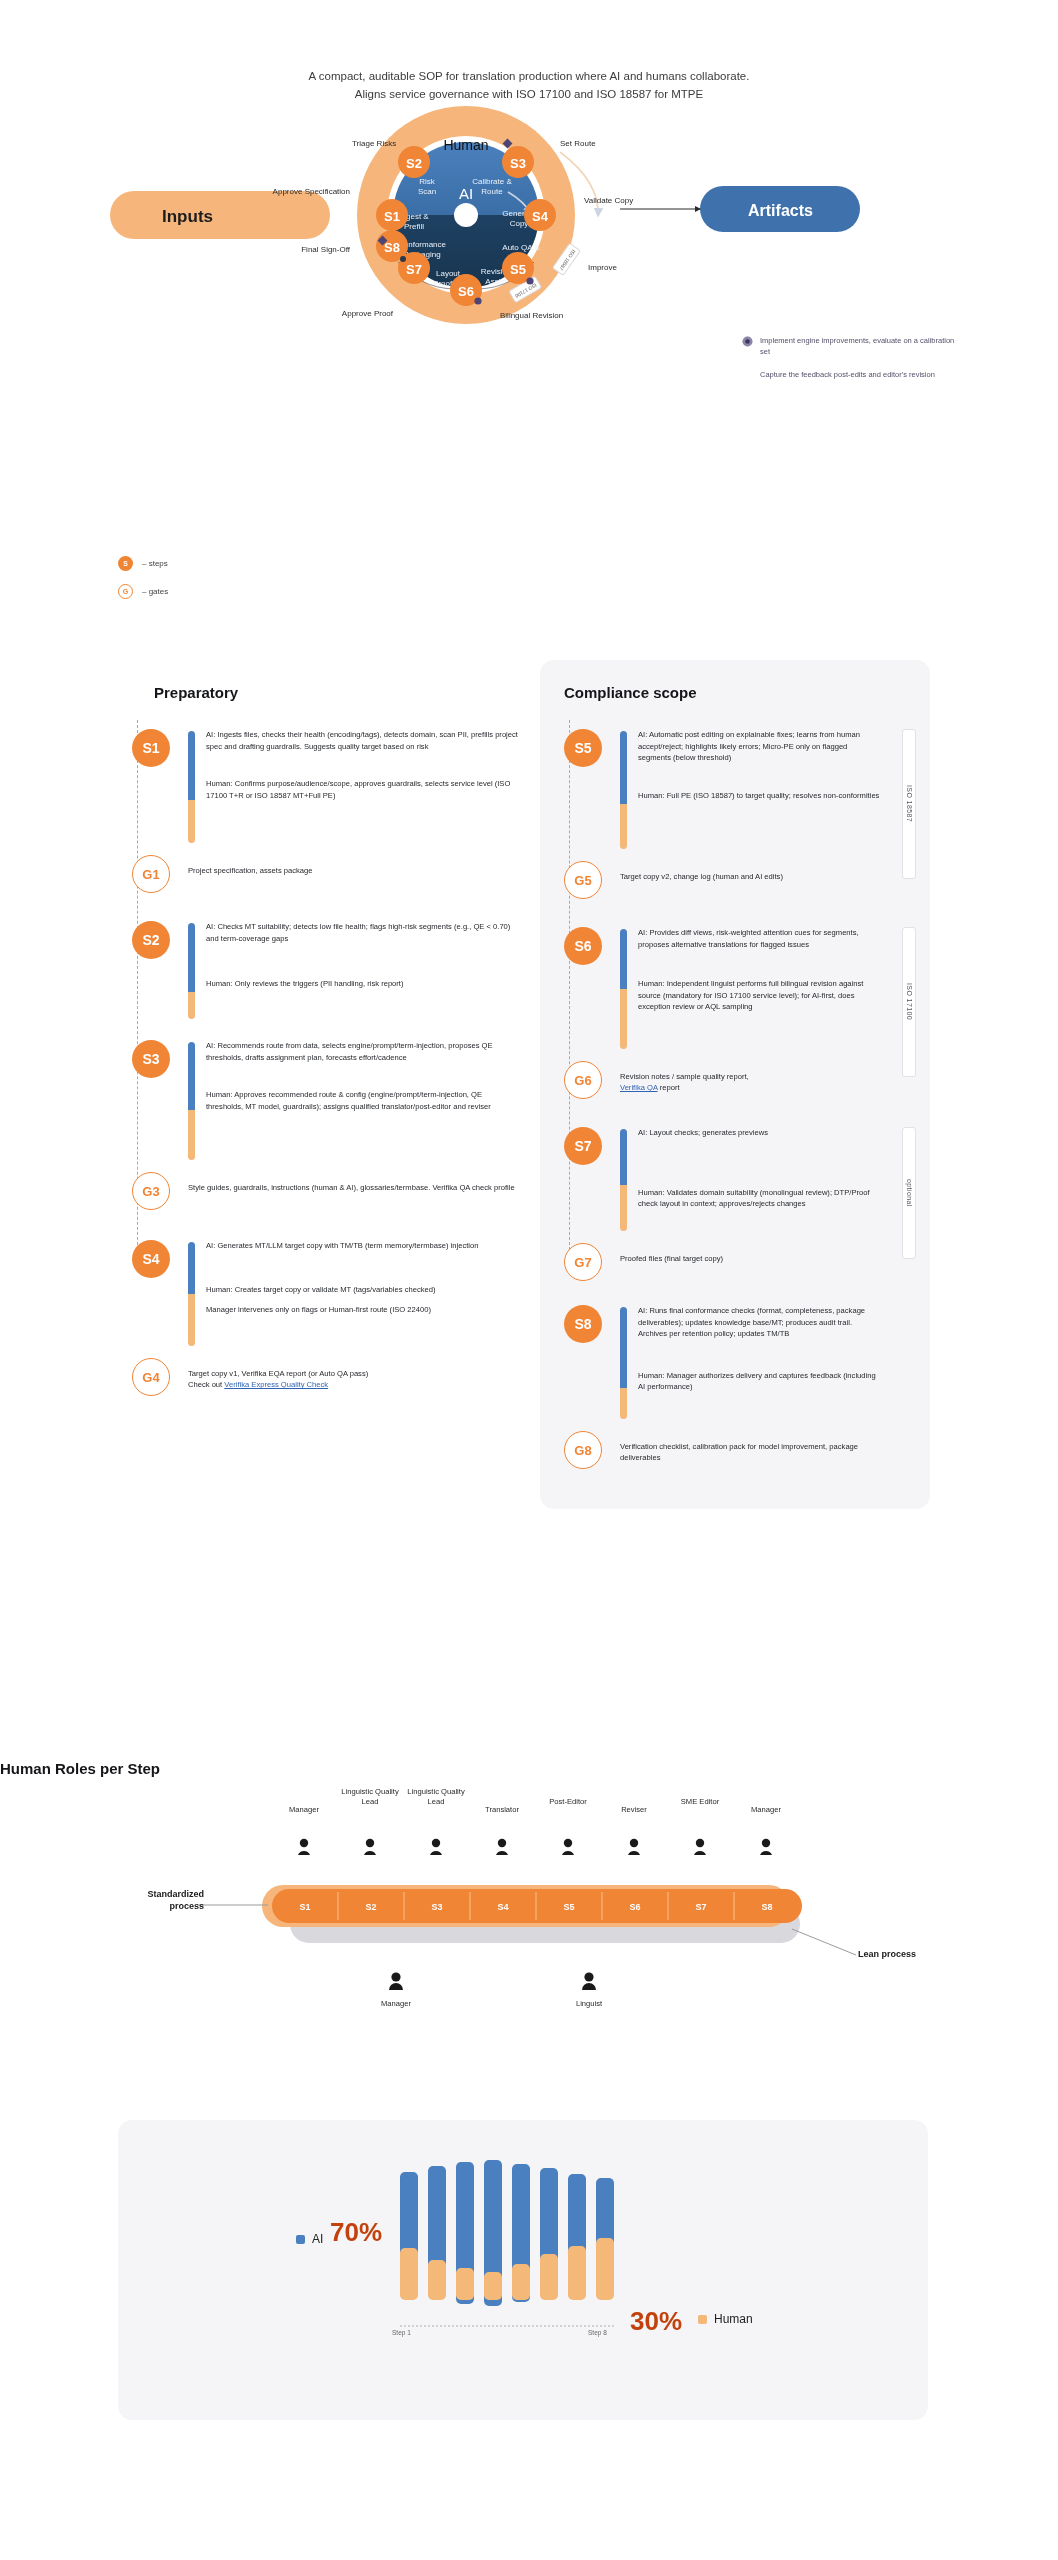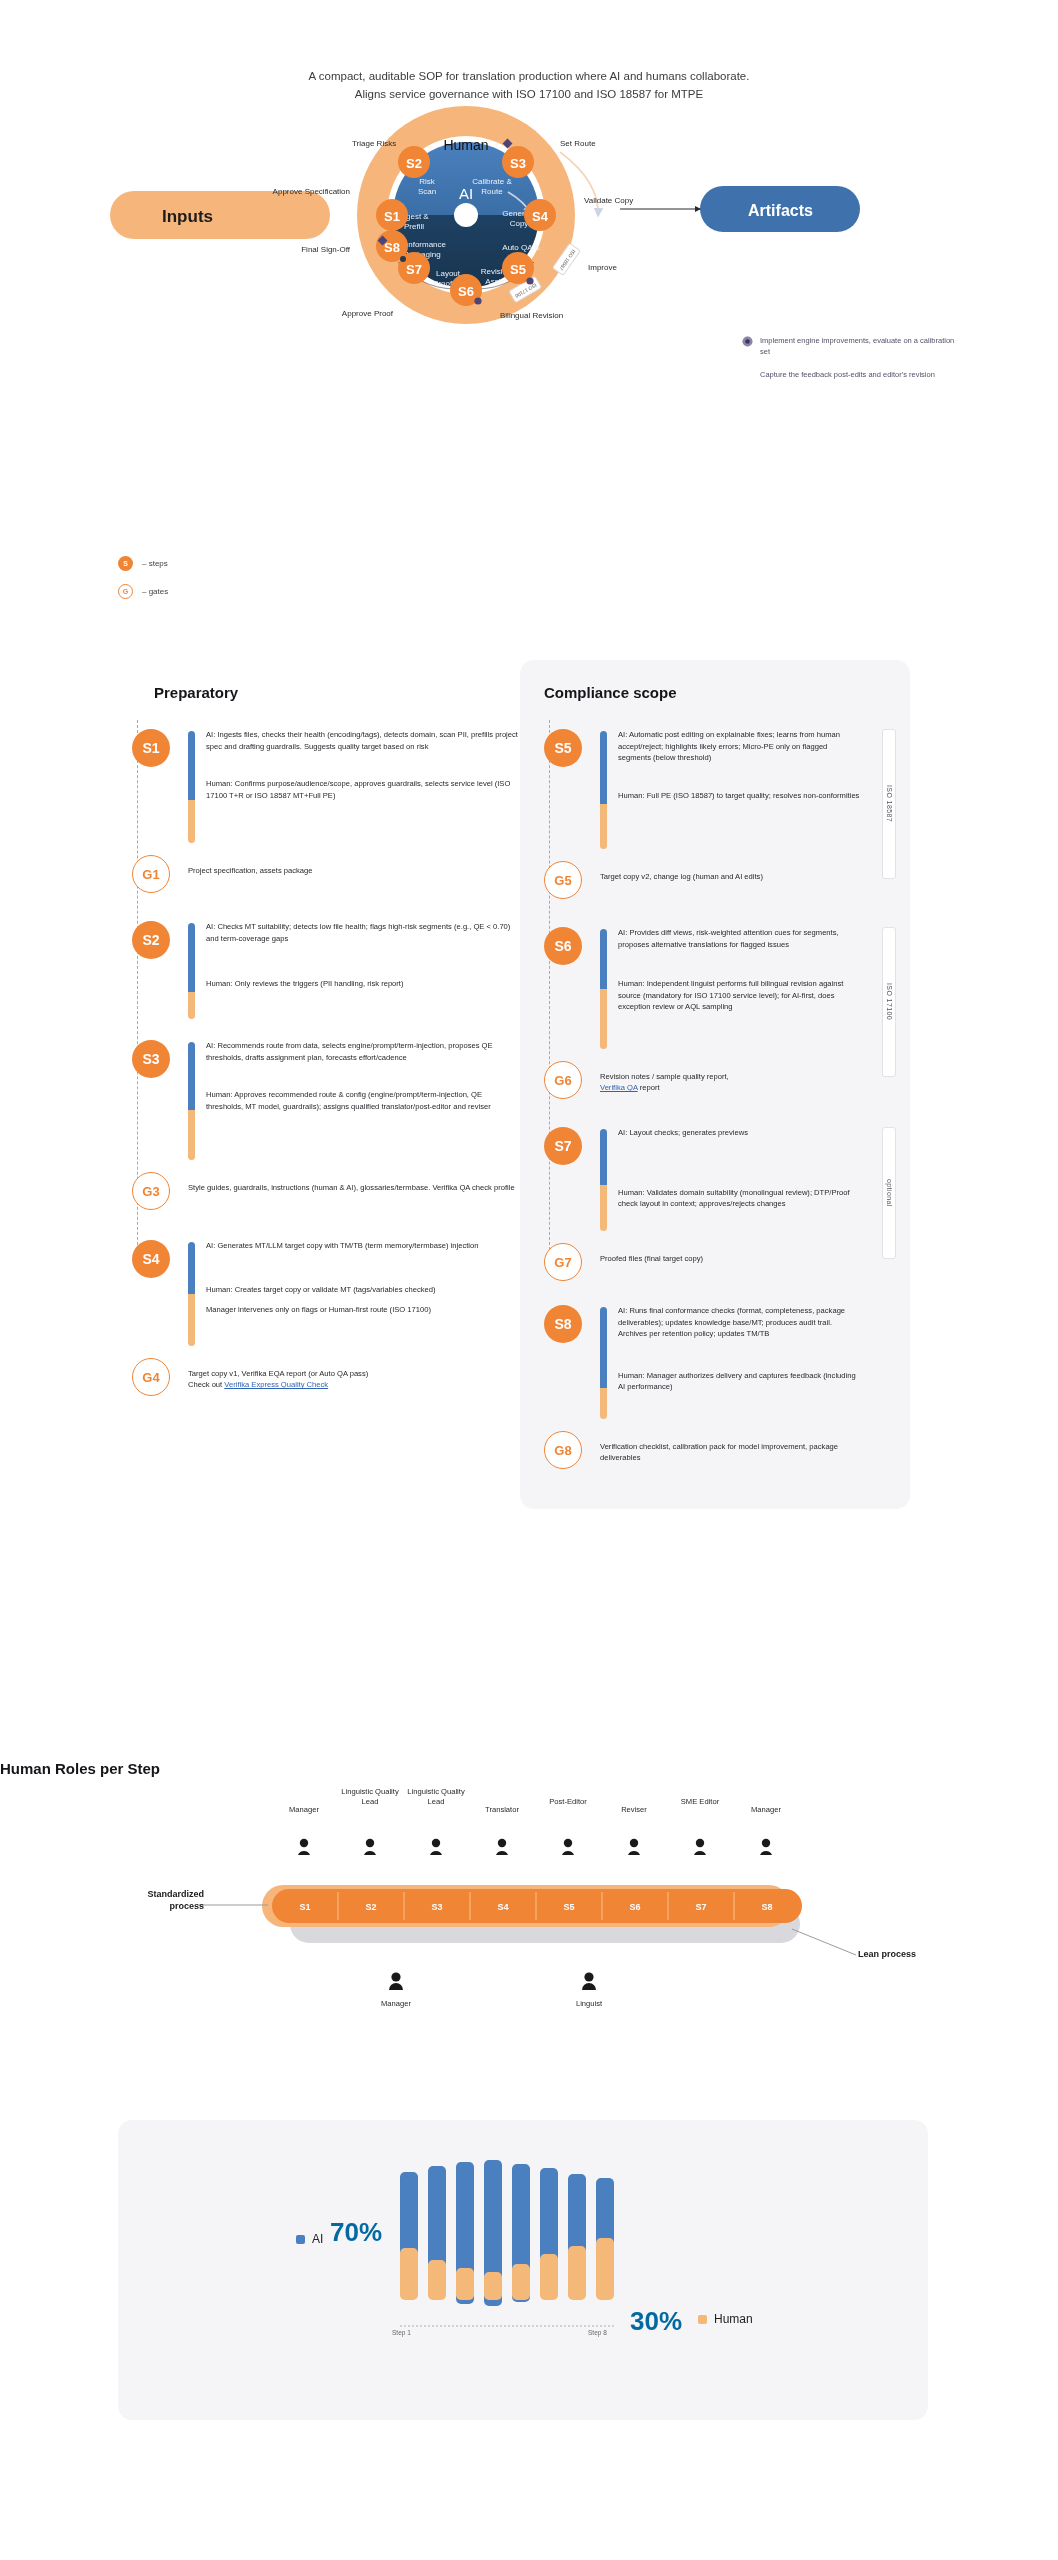--- a/index.html
+++ b/index.html
@@ -56,21 +56,21 @@
     background: #fff; border: 1.4px solid #ef8433; color: #ef8433;
   }
   .key-label { font-size: 8px; color: #444; }
 
   
   .panels {
     position: absolute;
     left: 0; top: 660px;
     width: 1058px;
     display: flex;
-    gap: 2px;
+    gap: 22px;
     padding: 0 118px;
   }
   .panel { position: relative; }
   .panel.left { width: 400px; padding: 24px 0 0 14px; }
   .panel.right {
     width: 390px;
     background: #f5f5f7;
     border-radius: 14px;
     padding: 24px 16px 24px 14px;
   }
@@ -195,21 +195,21 @@
     left: 118px; top: 2120px;
     width: 810px; height: 300px;
     background: #f5f5f7;
     border-radius: 14px;
   }
   .chartcard svg { position: absolute; left: 0; top: 0; }
   .pct-ai, .pct-hu {
     position: absolute;
     font-size: 26px;
     font-weight: 700;
-    color: #0369a1;
+    color: #c2410c;
   }
   .leg-ai, .leg-hu {
     position: absolute;
     font-size: 12px;
     color: #222;
     display: flex; align-items: center; gap: 7px;
   }
   .sw { width: 9px; height: 9px; border-radius: 2px; display: inline-block; }
   .axis-lbl {
     position: absolute;
@@ -433,21 +433,21 @@
 
     <div class="step-block" style="height:112px; margin-top:12px;">
       <div class="node">S4</div>
       <div class="bars" style="height:104px;">
         <div class="bar-ai" style="height:50%"></div>
           <div class="bar-hu" style="height:50%"></div>
       </div>
       <div class="step-texts">
         <div class="txt-ai">AI: Generates MT/LLM target copy with TM/TB (term memory/termbase) injection</div>
         <div class="txt-extra" style="margin-top:32px;">Human: Creates target copy or validate MT (tags/variables checked)</div>
-        <div class="txt-extra">Manager intervenes only on flags or Human-first route (ISO 17100)</div>
+        <div class="txt-extra">Manager intervenes only on flags or Human-first route (ISO 22400)</div>
       </div>
     </div>
     <div class="step-block" style="height:56px;">
       <div class="node gate">G4</div>
       <div class="gate-text">
         <span>Target copy v1, Verifika EQA report (or Auto QA pass)</span><br>
         <span>Check out </span><a class="gate-link" href="#">Verifika Express Quality Check</a>
       </div>
     </div>
   </div>

